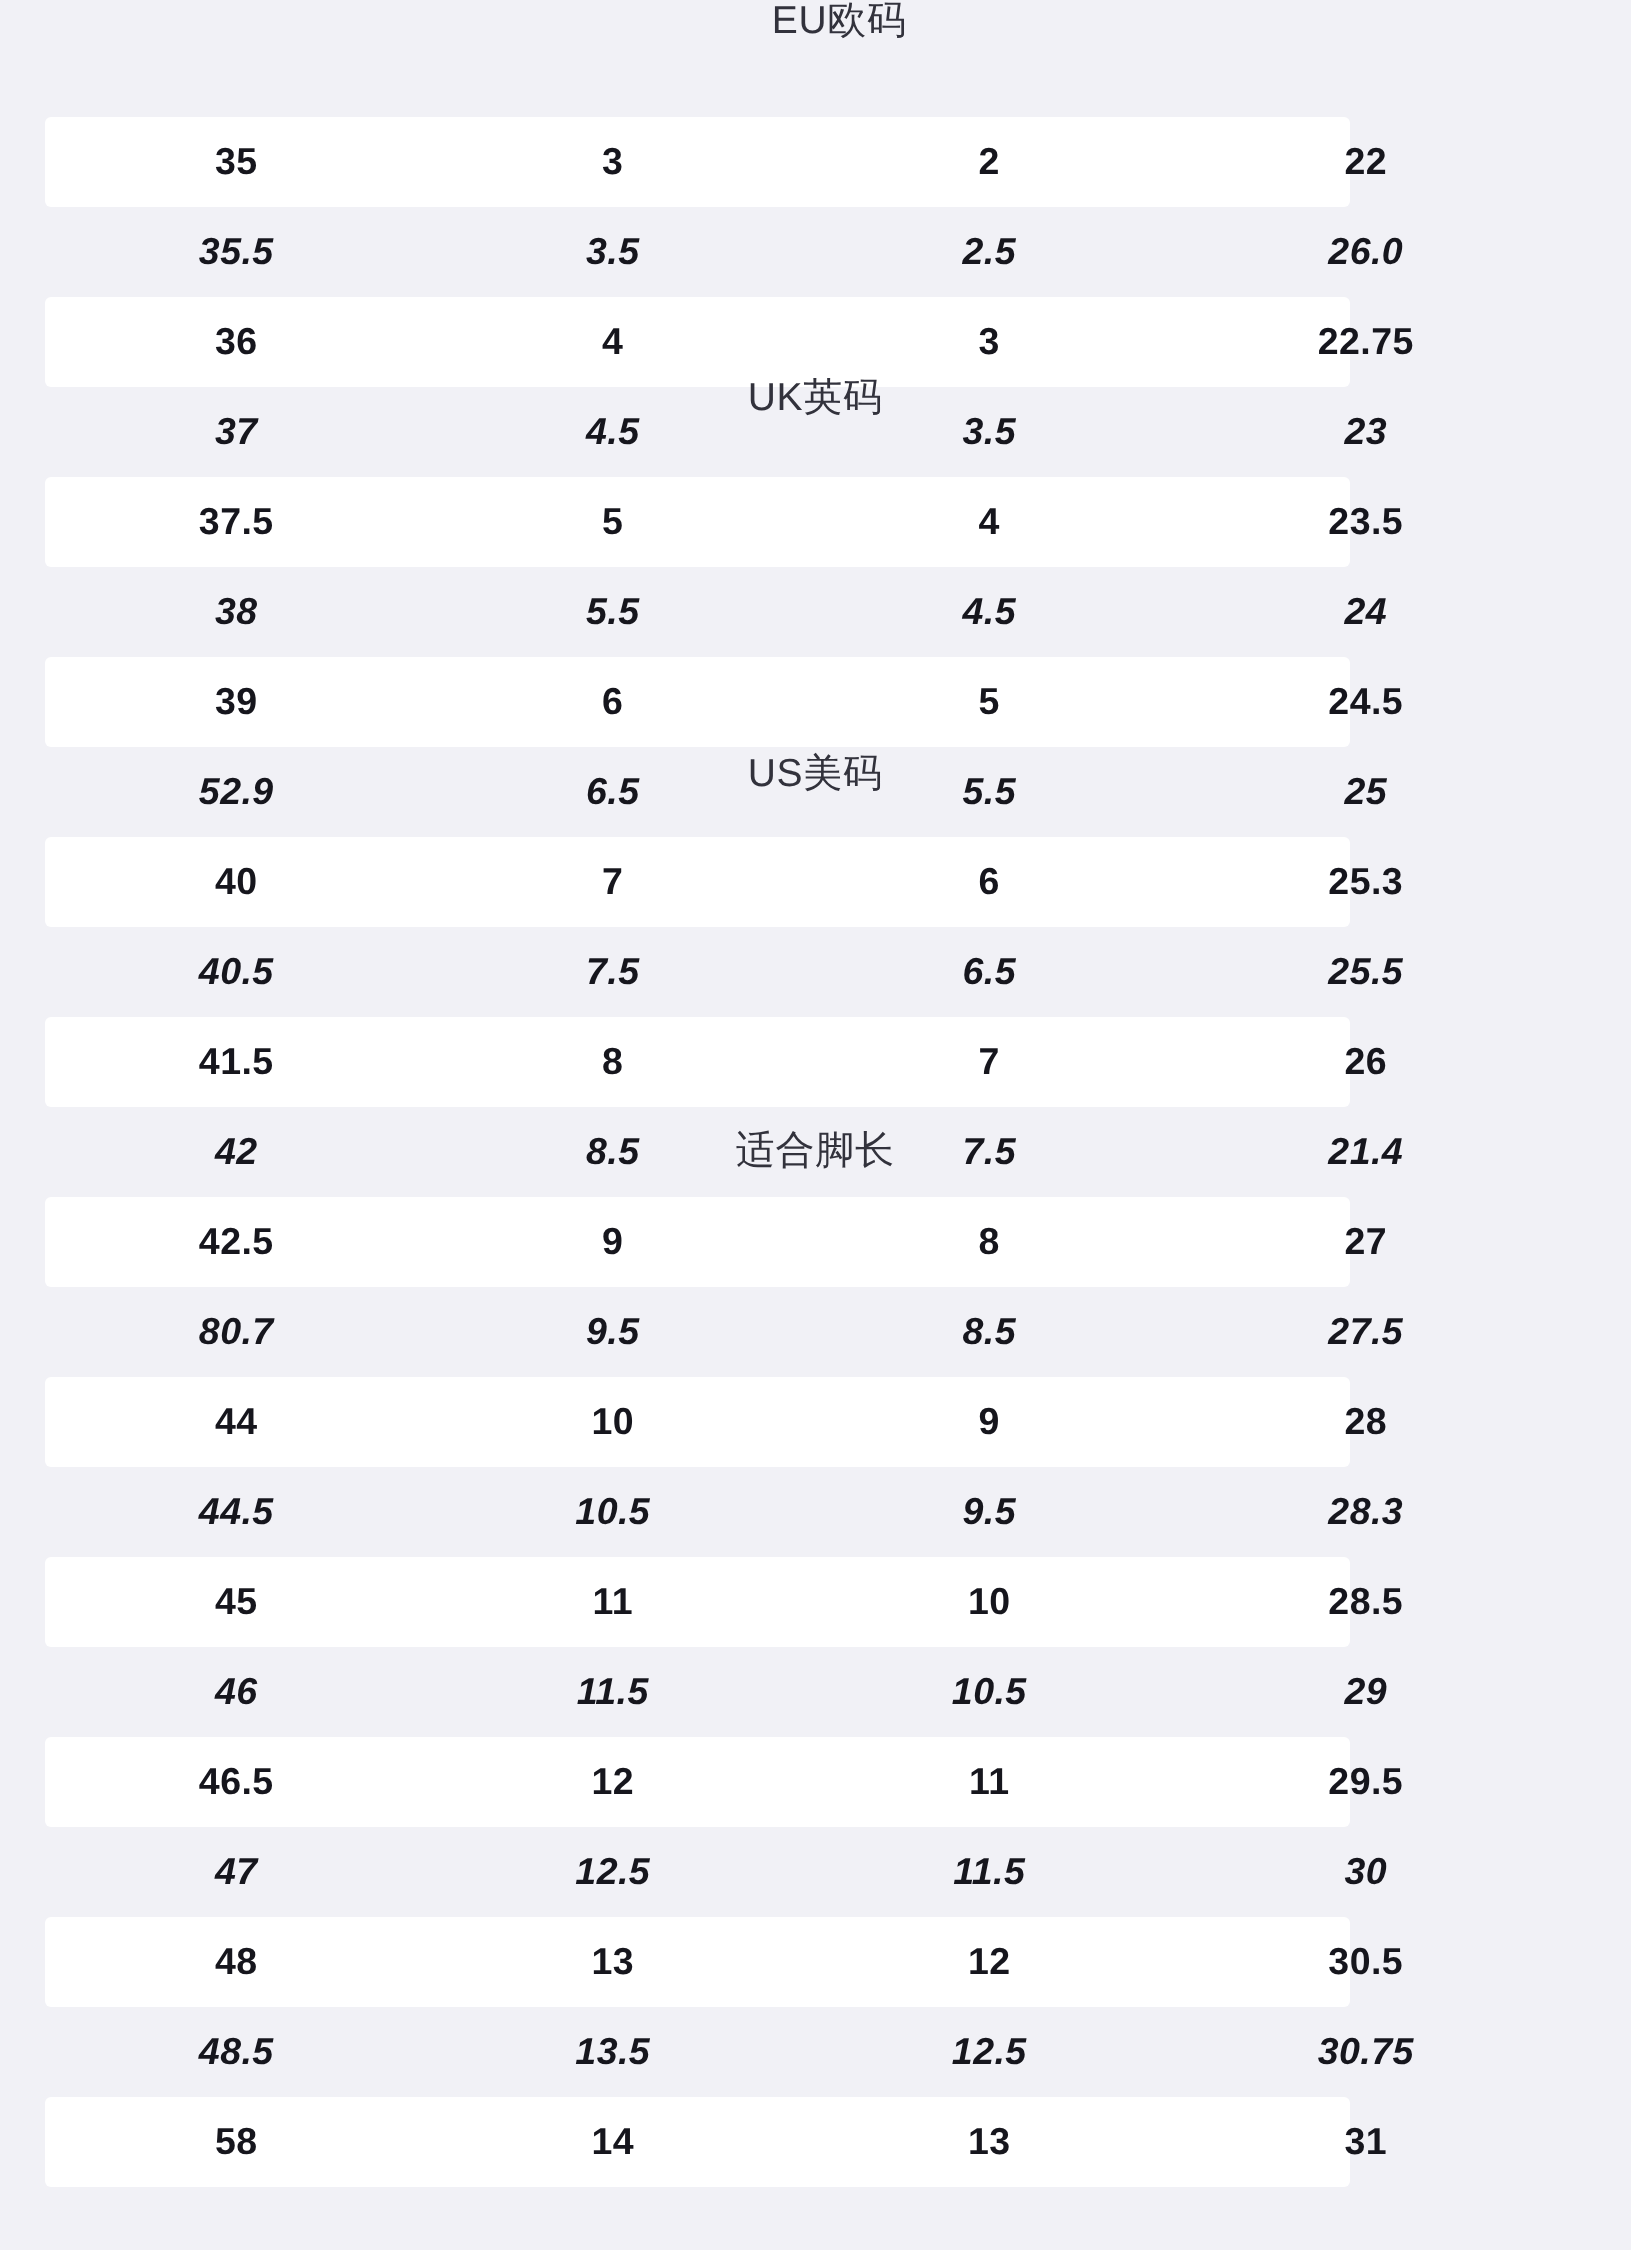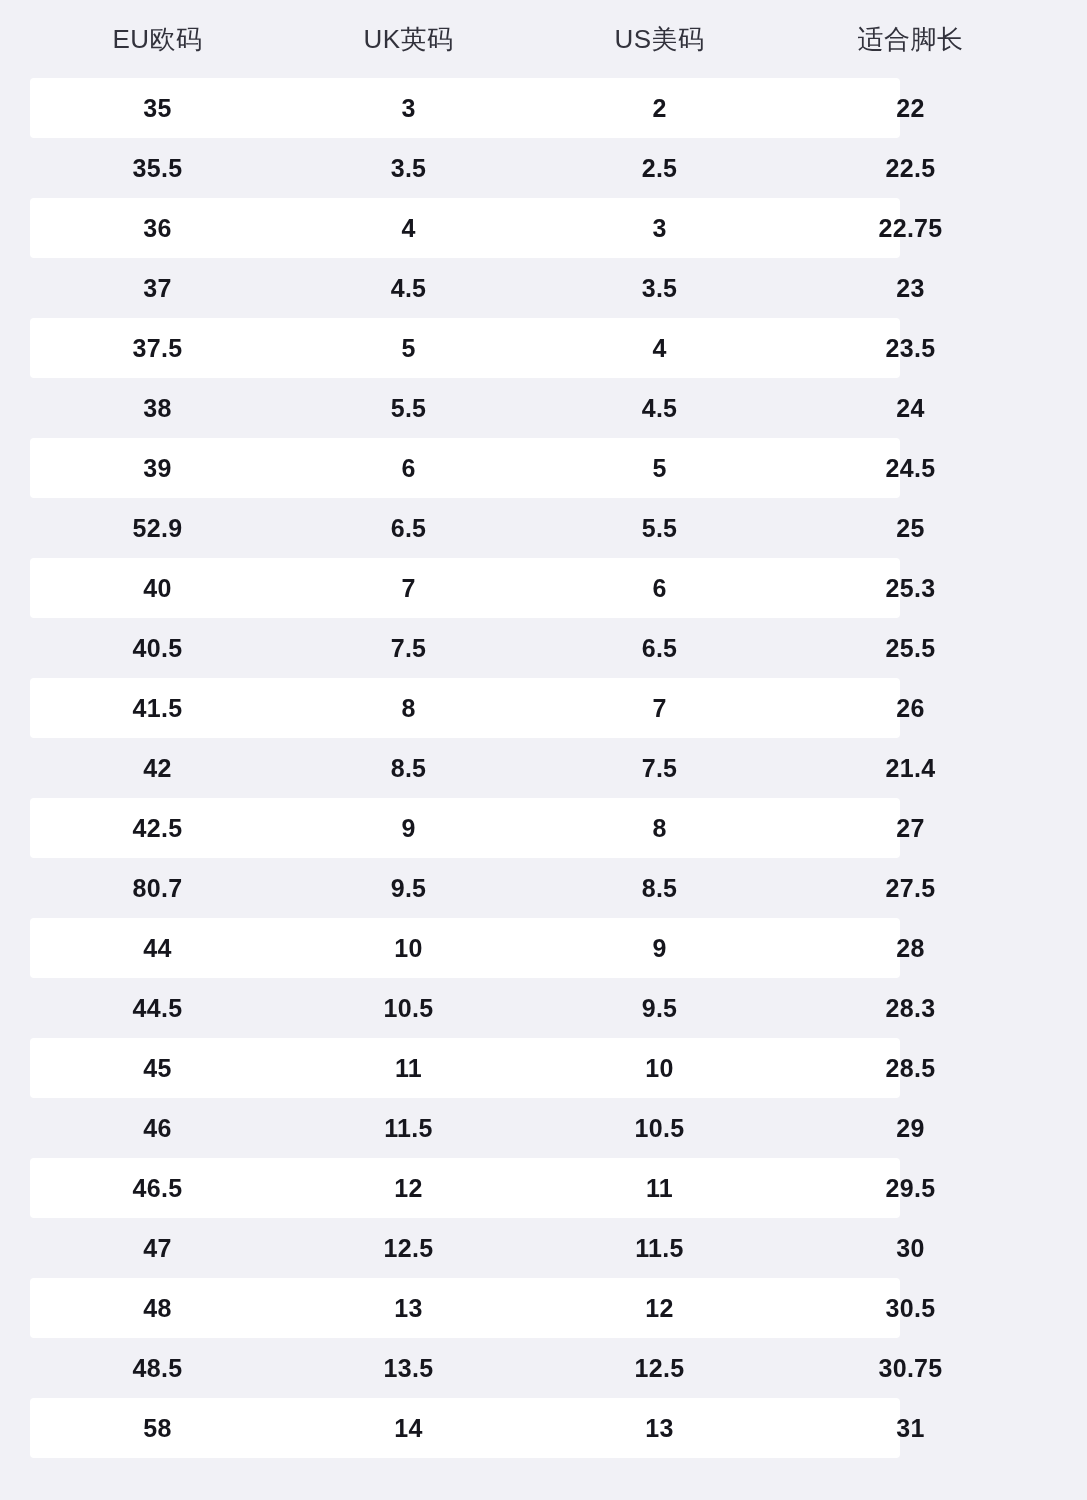--- a/index.html
+++ b/index.html
@@ -22,20 +22,21 @@
     box-sizing: border-box;
   }
 
   
   .chart-header {
     display: flex;
     width: 1087px;
     height: 78px;
     align-items: center;
     background: #f1f1f6;
+    flex-direction: column;
   }
   .chart-header .cell {
     flex: 0 0 251px;
     text-align: center;
     font-size: 26px;
     font-weight: 400;
     color: #32323c;
     letter-spacing: 0.5px;
     line-height: 1;
   }
@@ -53,20 +54,21 @@
     height: 60px;
     box-sizing: border-box;
     background: transparent;
   }
   .chart-row.odd {
     background: #ffffff;
     border-radius: 4px;
   }
   .chart-row.even {
     background: transparent;
+    font-style: italic;
   }
   .chart-row .cell {
     flex: 0 0 251px;
     text-align: center;
     font-size: 25px;
     font-weight: 700;
     color: #16161d;
     letter-spacing: 0.3px;
     line-height: 1;
   }
@@ -88,21 +90,21 @@
       <div class="chart-row odd">
         <div class="cell c0">35</div>
         <div class="cell c1">3</div>
         <div class="cell c2">2</div>
         <div class="cell c3">22</div>
       </div>
       <div class="chart-row even">
         <div class="cell c0">35.5</div>
         <div class="cell c1">3.5</div>
         <div class="cell c2">2.5</div>
-        <div class="cell c3">22.5</div>
+        <div class="cell c3">26.0</div>
       </div>
       <div class="chart-row odd">
         <div class="cell c0">36</div>
         <div class="cell c1">4</div>
         <div class="cell c2">3</div>
         <div class="cell c3">22.75</div>
       </div>
       <div class="chart-row even">
         <div class="cell c0">37</div>
         <div class="cell c1">4.5</div>

